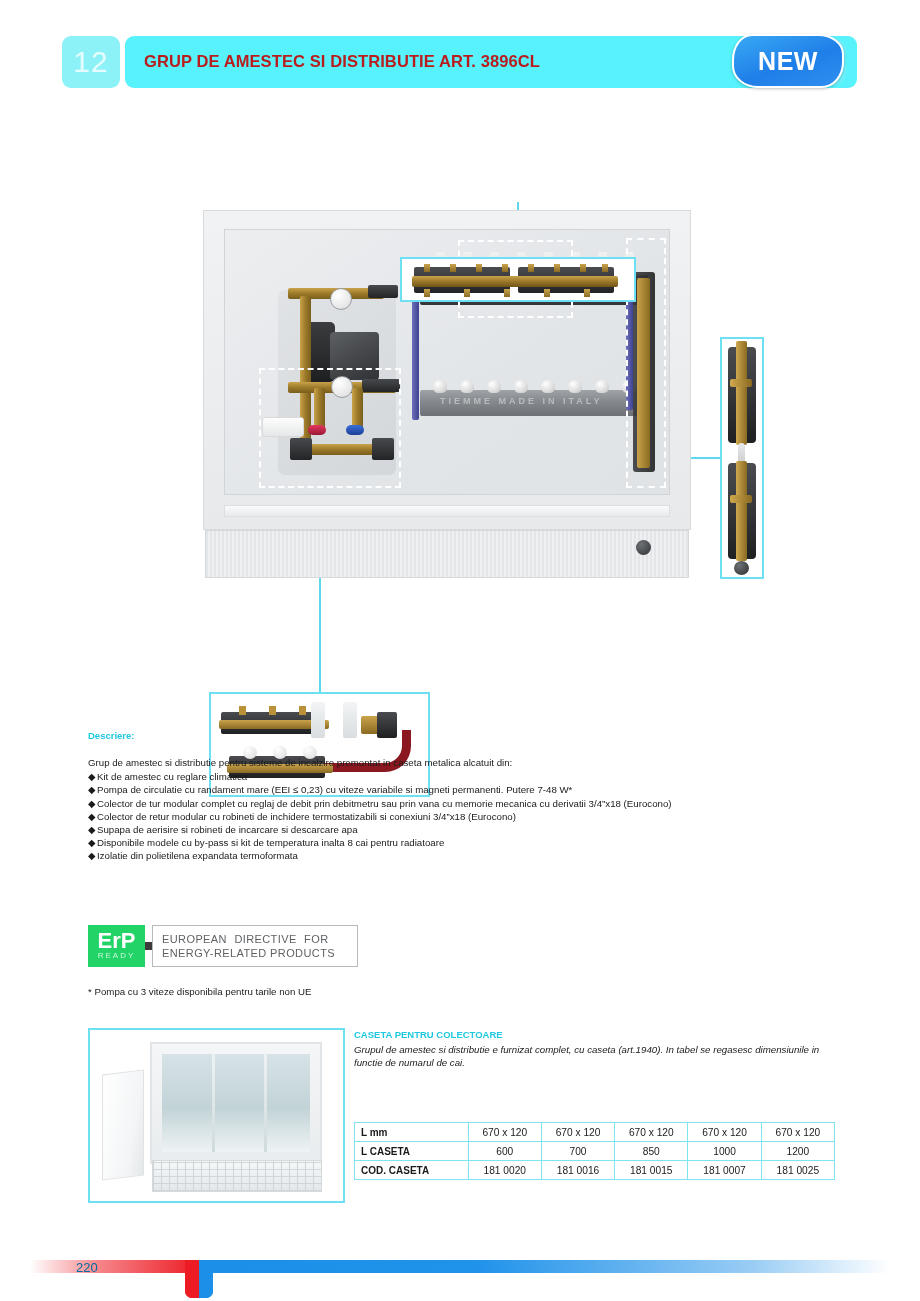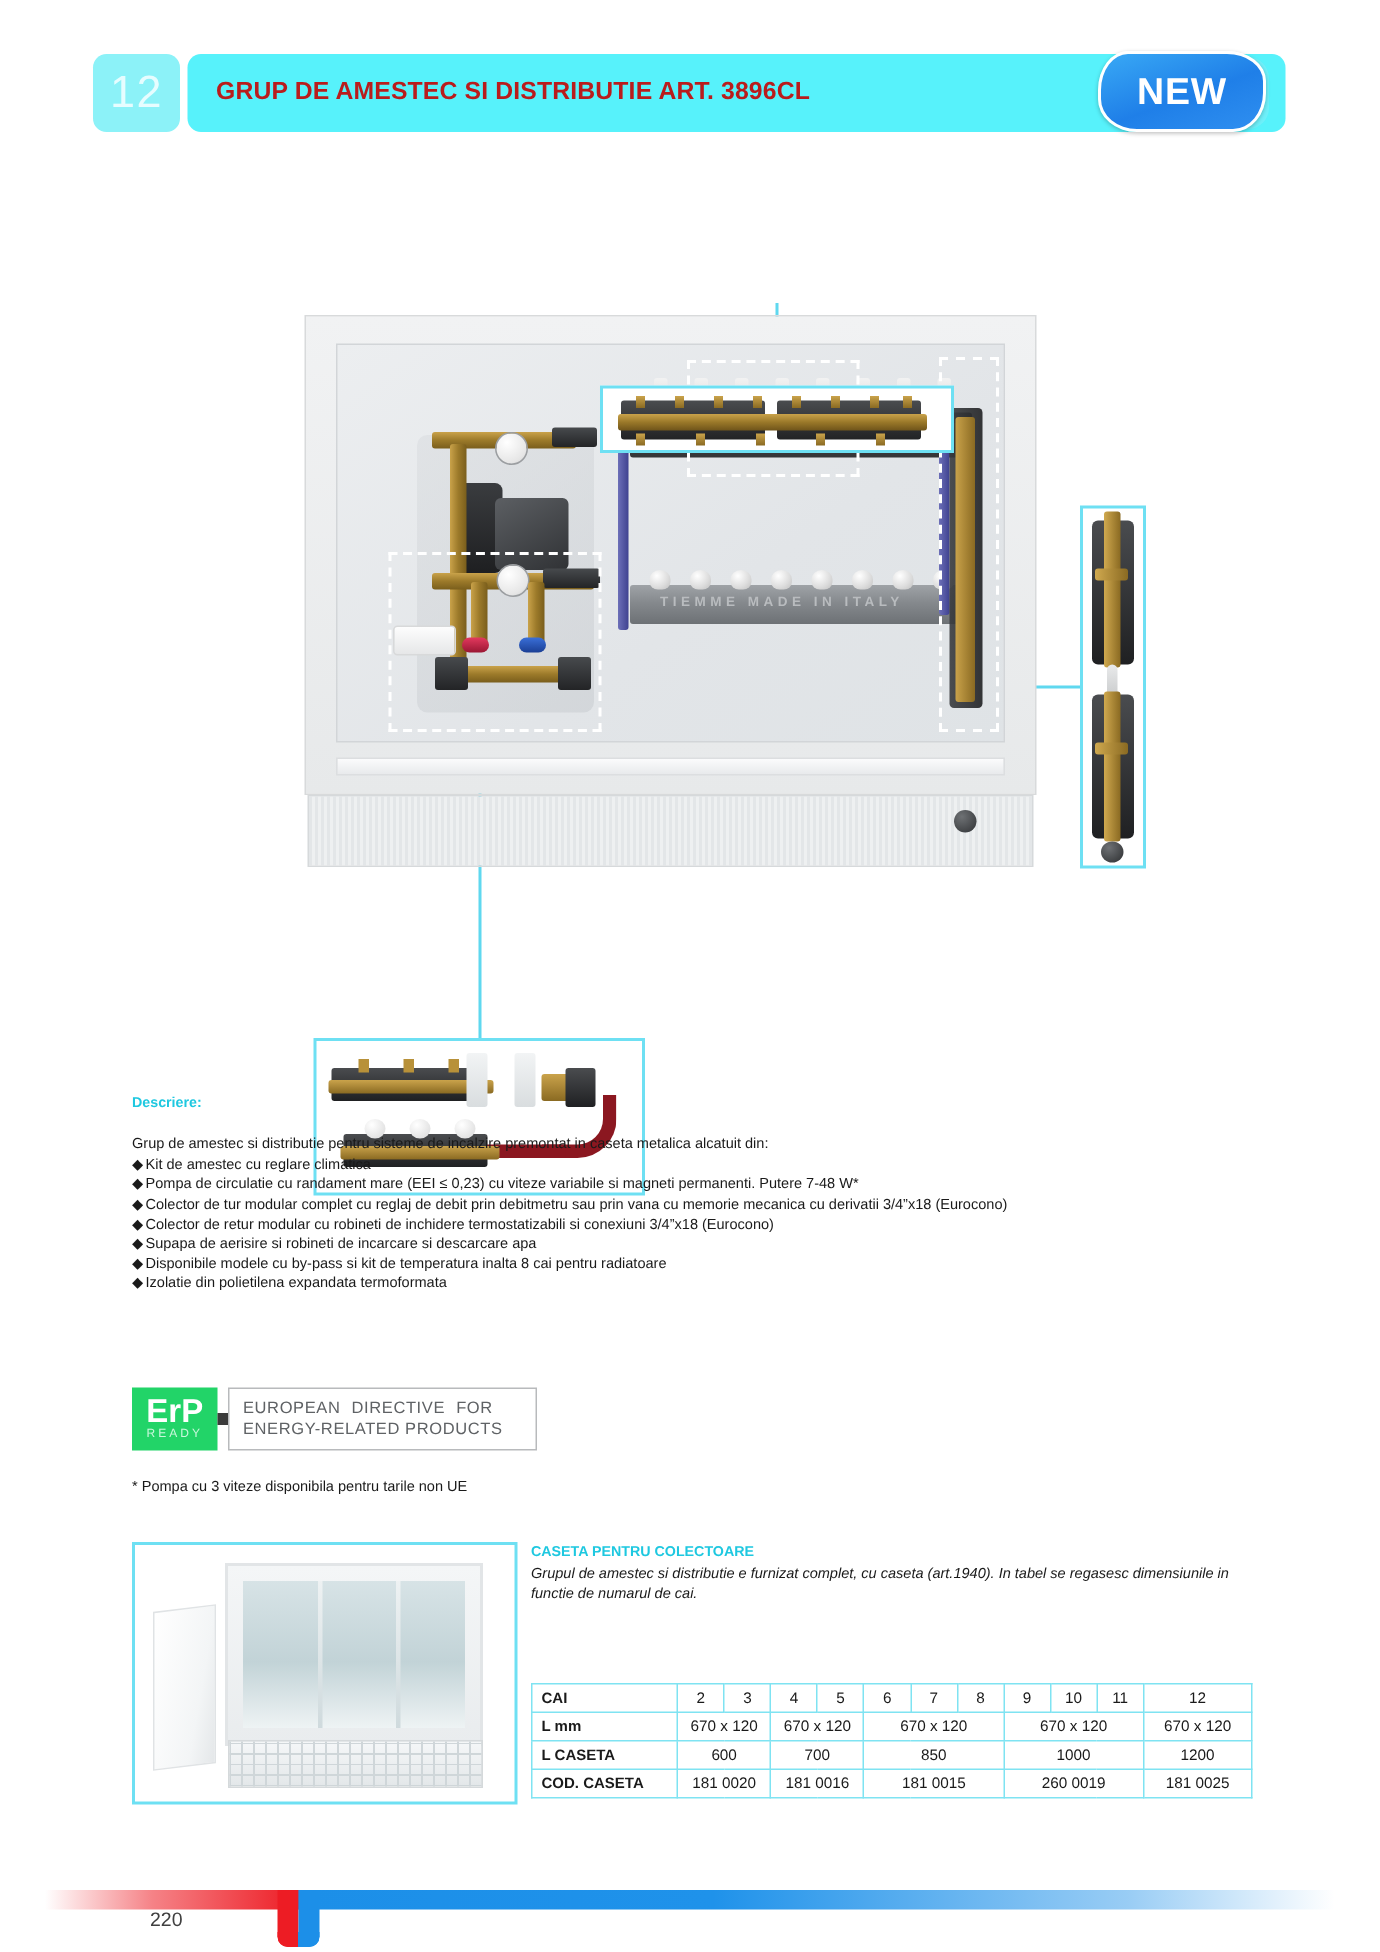--- a/index.html
+++ b/index.html
@@ -359,24 +359,23 @@
     position:absolute; left:199px; top:38px; right:30px; height:13px;
     background:linear-gradient(90deg,#1c8fe8 0%, #1f92ea 40%, rgba(28,143,232,0.45) 80%, rgba(28,143,232,0) 100%);
     border-radius:0 0 0 0;
   }
   .f-joint {
     position:absolute; left:185px; top:66px; width:28px; height:10px;
     background:linear-gradient(90deg,#ed1c24 0 50%, #1c8fe8 50% 100%);
     border-radius:0 0 7px 7px;
   }
   .page-num {
-    position:absolute; left:100px; top:1260px;
-    font-size:13px; color:#404040;
-    font-family:"Liberation Sans", sans-serif;
-    margin-top:12px;
+    position:absolute; left:76px; top:1260px;
+    font-size:13px; color:#0369a1;
+    font-family:"Liberation Sans", sans-serif;
   }
 </style>
 </head>
 <body>
 
 <div class="page">
 
   <div class="header">
     <div class="chapter-badge">
       <span>12</span>
@@ -550,34 +549,20 @@
     </div>
     <div class="cp-door"></div>
     <div class="cp-grid"></div>
   </div>
 
   <div class="caseta-title">CASETA PENTRU COLECTOARE</div>
   <div class="caseta-text">Grupul de amestec si distributie e furnizat complet, cu caseta (art.1940). In tabel se regasesc dimensiunile in functie de numarul de cai.</div>
 
   <table class="spec-table">
     <tbody>
-      <tr>
-        <td class="rowhead" style="width:97px;">CAI</td>
-        <td style="width:31px;">2</td>
-        <td style="width:31px;">3</td>
-        <td style="width:31px;">4</td>
-        <td style="width:31px;">5</td>
-        <td style="width:31px;">6</td>
-        <td style="width:31px;">7</td>
-        <td style="width:31px;">8</td>
-        <td style="width:31px;">9</td>
-        <td style="width:31px;">10</td>
-        <td style="width:31px;">11</td>
-        <td style="width:72px;">12</td>
-      </tr>
       <tr>
         <td class="rowhead">L mm</td>
         <td colspan="2">670 x 120</td>
         <td colspan="2">670 x 120</td>
         <td colspan="3">670 x 120</td>
         <td colspan="3">670 x 120</td>
         <td>670 x 120</td>
       </tr>
       <tr>
         <td class="rowhead">L CASETA</td>
@@ -585,21 +570,21 @@
         <td colspan="2">700</td>
         <td colspan="3">850</td>
         <td colspan="3">1000</td>
         <td>1200</td>
       </tr>
       <tr>
         <td class="rowhead">COD. CASETA</td>
         <td colspan="2">181 0020</td>
         <td colspan="2">181 0016</td>
         <td colspan="3">181 0015</td>
-        <td colspan="3">260 0019</td>
+        <td colspan="3">181 0007</td>
         <td>181 0025</td>
       </tr>
     </tbody>
   </table>
 
   <div class="footer">
     <div class="f-red"></div>
     <div class="f-blue"></div>
     <div class="f-red-drop"></div>
     <div class="f-blue-drop"></div>

